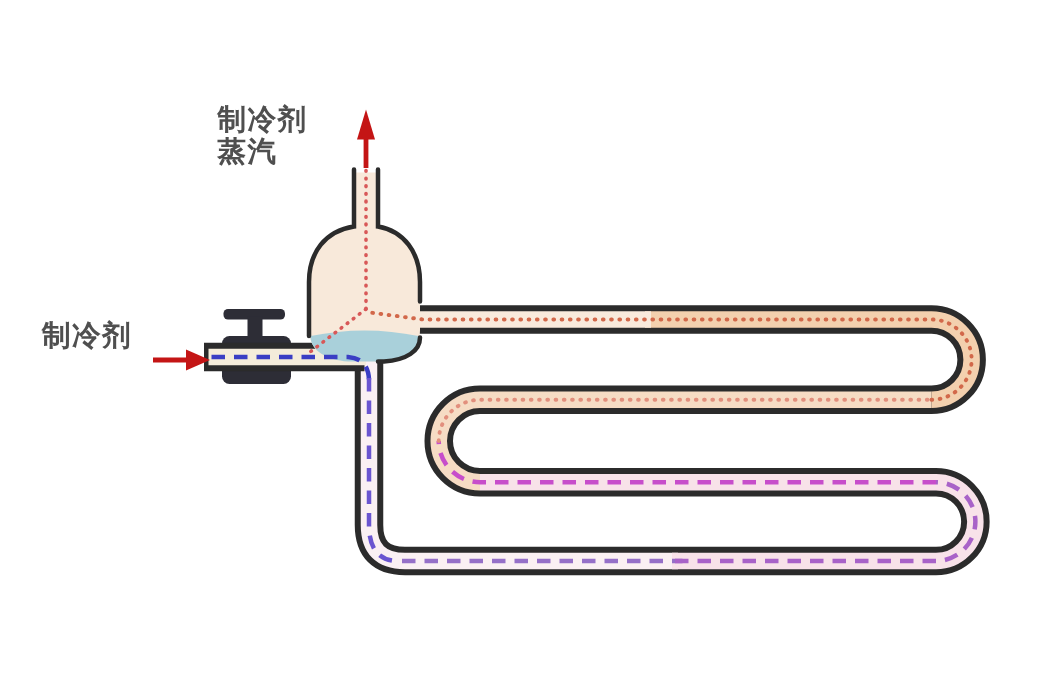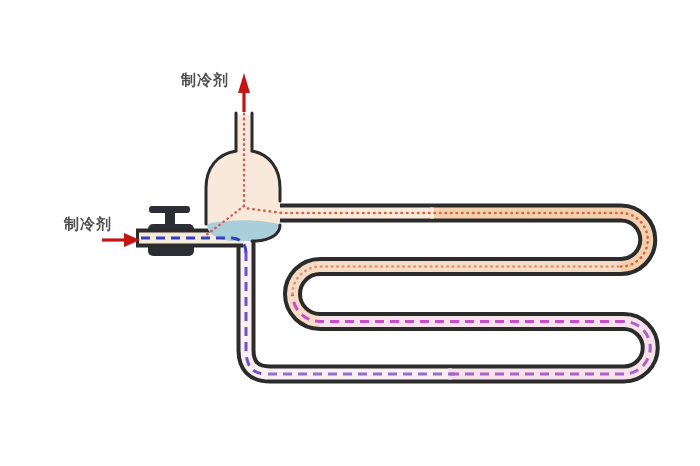--- a/index.html
+++ b/index.html
@@ -7,22 +7,22 @@
     position:relative;
     width:700px;height:466px;
     background:#ffffff;
     overflow:hidden;
     font-family:"DejaVu Sans", sans-serif;
   }
   .stage svg{position:absolute;left:0;top:0;}
   .diagram-label{
     position:absolute;
     width:84px;
-    text-align:right;
-    font-size:15px;
+    text-align:left;
+    font-size:19px;
     font-weight:700;
     line-height:21px;
     color:#4f4f4f;
     letter-spacing:1px;
     user-select:none;
   }
   .label-vapor{left:145px;top:70px;}
   .label-liquid{left:28px;top:214px;}
 </style>
 </head>
@@ -87,18 +87,19 @@
       <polygon points="244,73 238,93 250,93" fill="#c41515"></polygon>
     </g>
     <g>
       <path d="M 102,240 H 125" fill="none" stroke="#c41515" stroke-width="3.2"></path>
       <polygon points="140,240 124,233 124,247" fill="#c41515"></polygon>
     </g>
   </svg>
 
   <div class="diagram-label label-vapor">
     <div>制冷剂</div>
+    <div>蒸汽</div>
   </div>
   <div class="diagram-label label-liquid">
     <div>制冷剂</div>
   </div>
 
 </div>
 
 </body></html>

